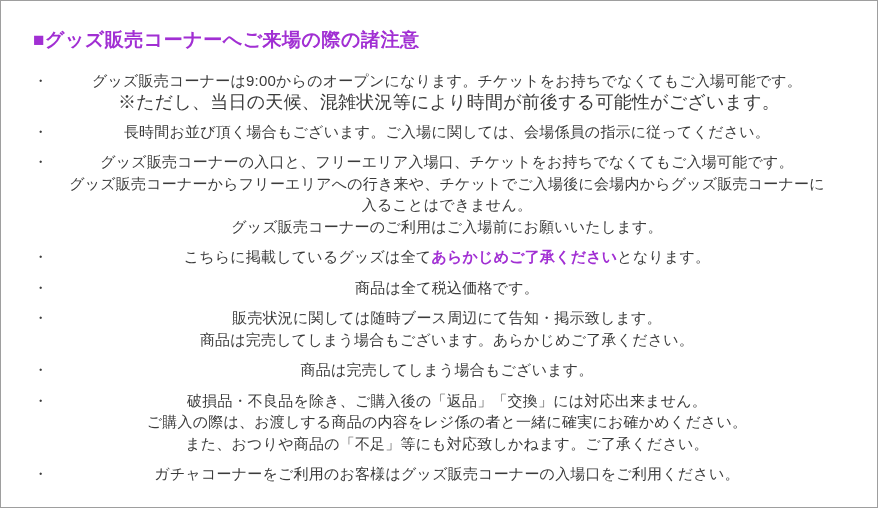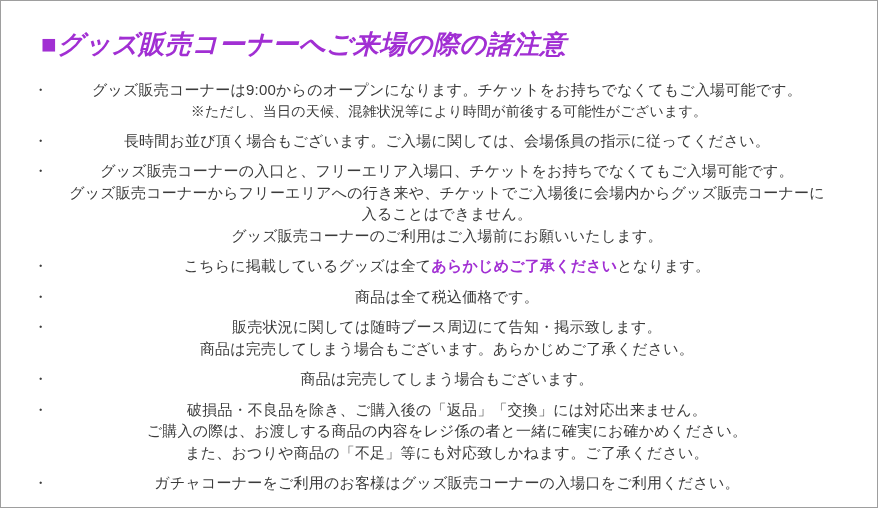--- a/index.html
+++ b/index.html
@@ -11,43 +11,42 @@
   html,body{margin:0;padding:0;background:#f4f4f4;}
   body{font-family:"Liberation Sans", sans-serif;}
   .sheet{
     width:878px;height:508px;box-sizing:border-box;
     background:var(--bg);
     border:1px solid var(--border);
     padding:26px 28px 0 32px;
     overflow:hidden;
   }
   .title{
-    margin:0 0 17px 8px;
-    font-size:26px;
+    margin:0 0 17px 0;
+    font-size:19px;
     font-weight:700;
     color:var(--accent);
     letter-spacing:0.5px;
-    font-style:italic;
   }
   .notice{
     position:relative;
     padding-left:12px;
     margin:0 0 9px 0;
     font-size:15px;
     line-height:21.5px;
     color:var(--text);
     font-weight:500;
     letter-spacing:0.2px;
   }
   .bullet{
     position:absolute;left:0;top:0;
   }
   .nline{display:block;text-align:center;}
   .subnote{
-    font-size:14px;
+    font-size:18px;
     line-height:19px;
     padding-left:4px;
     margin-top:1px;
   }
   .hl{
     color:var(--accent);
     font-weight:700;
   }
 </style>
 </head>

